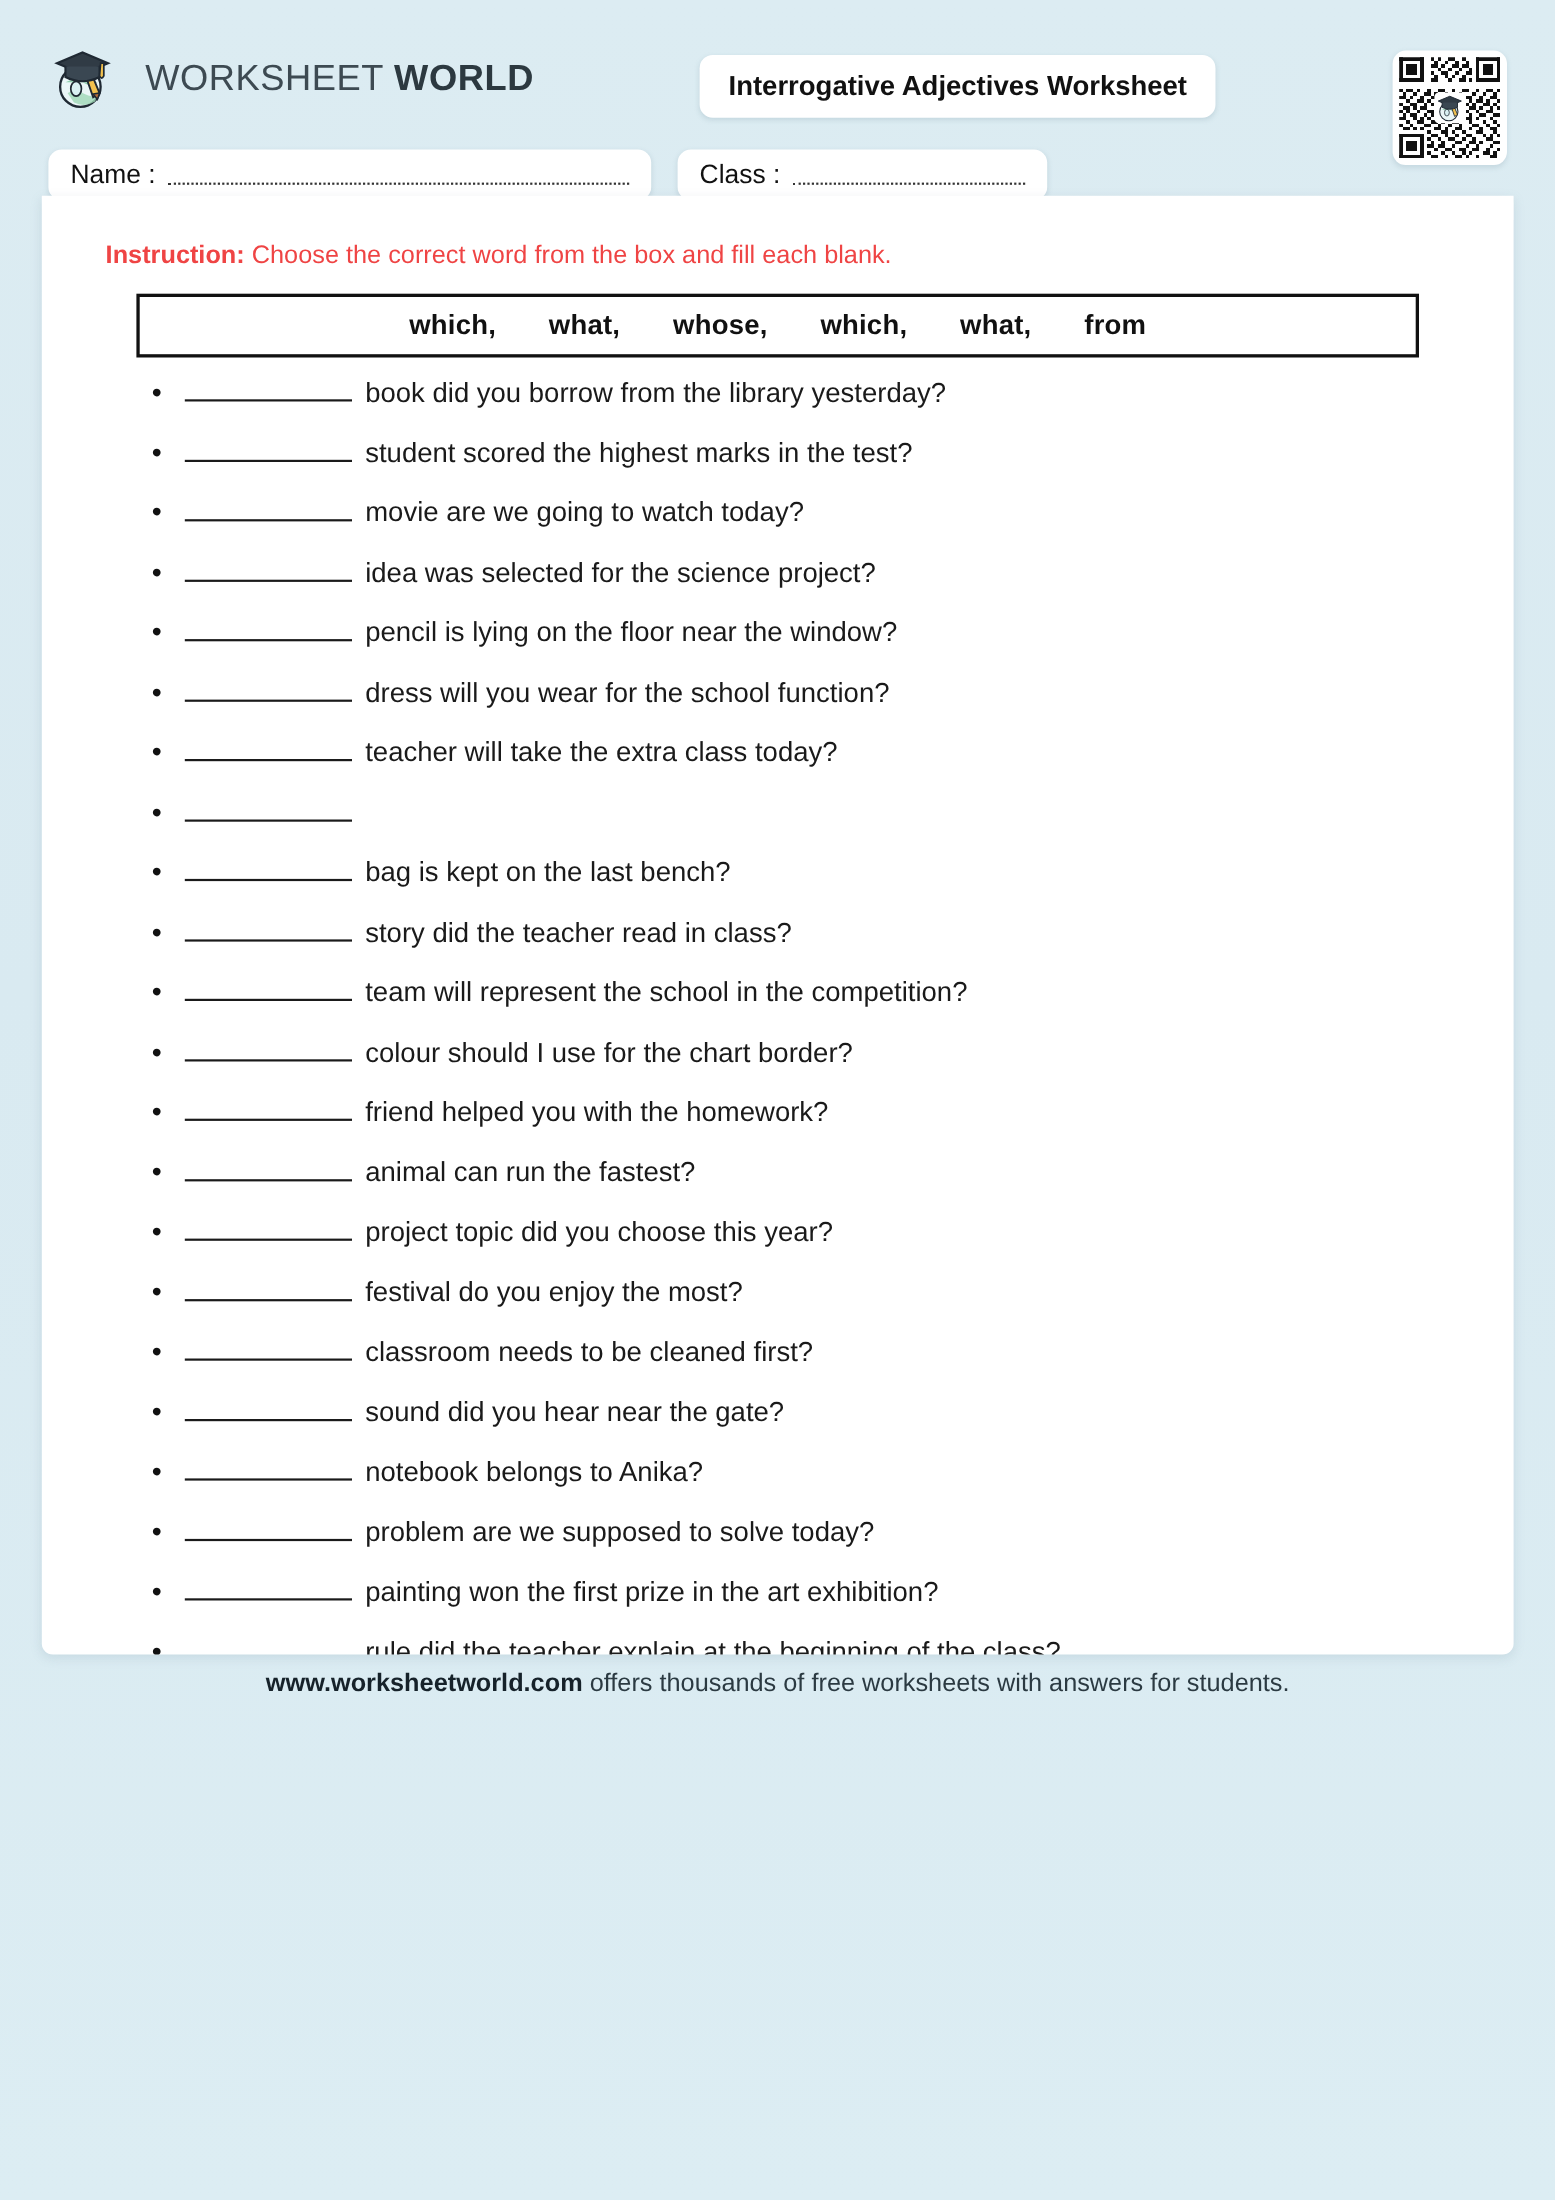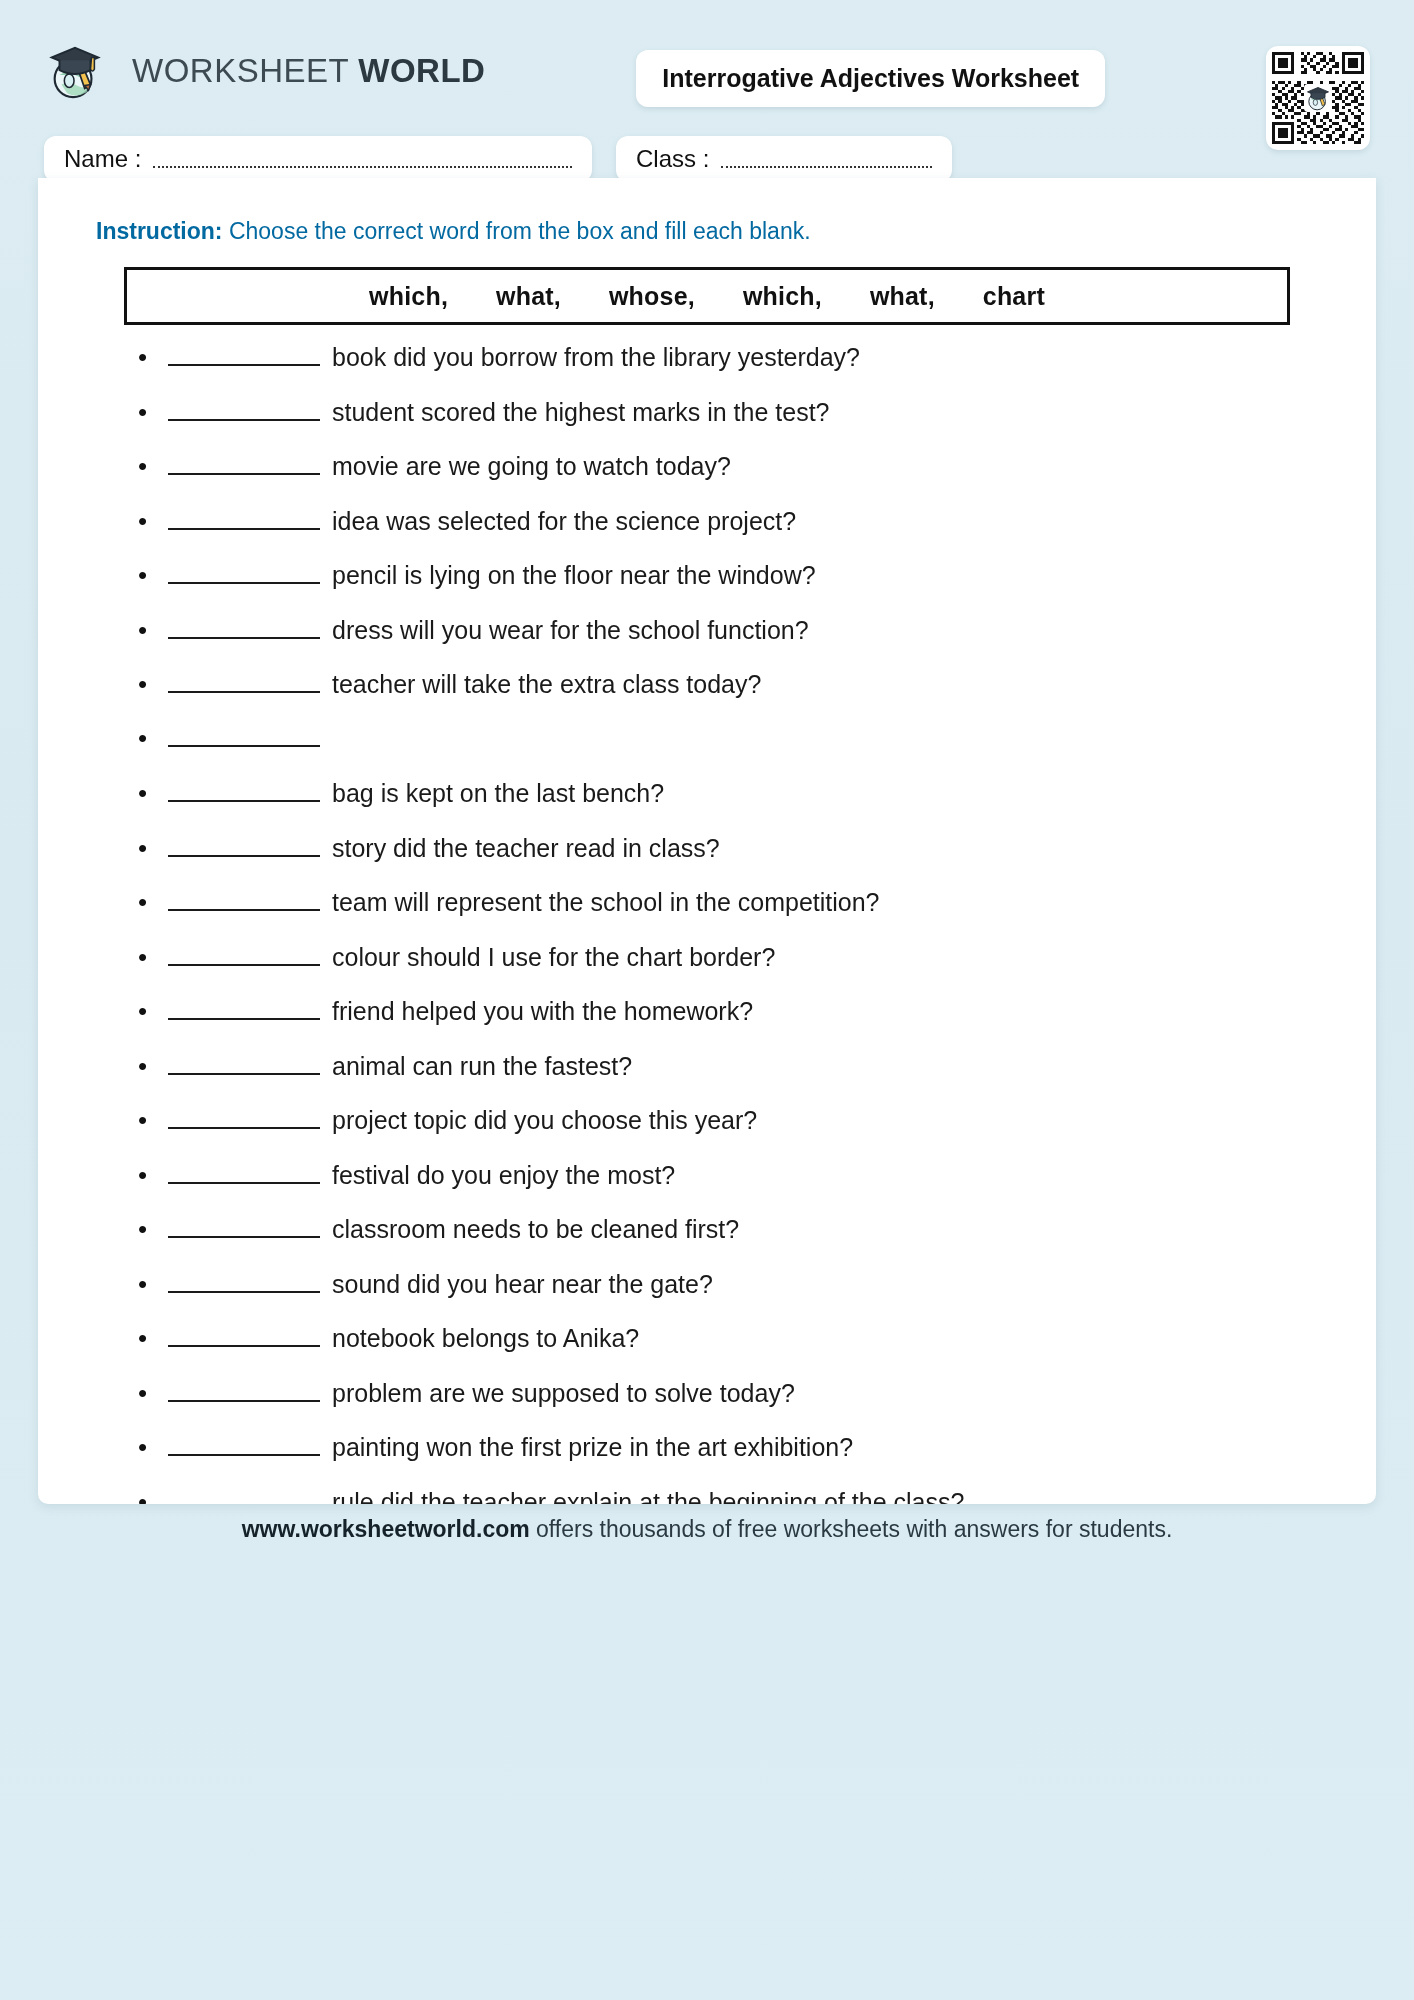--- a/index.html
+++ b/index.html
@@ -149,21 +149,21 @@
     height: 22px;
     display: block;
   }
 
   .sheet-inner {
     padding: 40px 44px 0 44px;
   }
 
   .instruction {
     font-size: 23px;
-    color: #0369a1;
+    color: #ef4444;
     margin-bottom: 22px;
     padding-left: 14px;
   }
   .instruction b { font-weight: 800; }
 
   .wordbank {
     border: 3px solid #111;
     margin: 0 42px 0 42px;
     height: 58px;
     display: flex;
@@ -486,21 +486,21 @@
         <b>Instruction:</b>
         <span>Choose the correct word from the box and fill each blank.</span>
       </div>
 
       <div class="wordbank" id="wordbank">
           <span class="wordbank-word">which,</span>
           <span class="wordbank-word">what,</span>
           <span class="wordbank-word">whose,</span>
           <span class="wordbank-word">which,</span>
           <span class="wordbank-word">what,</span>
-          <span class="wordbank-word">chart</span>
+          <span class="wordbank-word">from</span>
         </div>
 
       <ul class="questions" id="questions">
           <li class="q-item">
             <span class="q-bullet">•</span>
             <span class="q-blank"></span>
             <span class="q-text">book did you borrow from the library yesterday?</span>
           </li>
           <li class="q-item">
             <span class="q-bullet">•</span>

